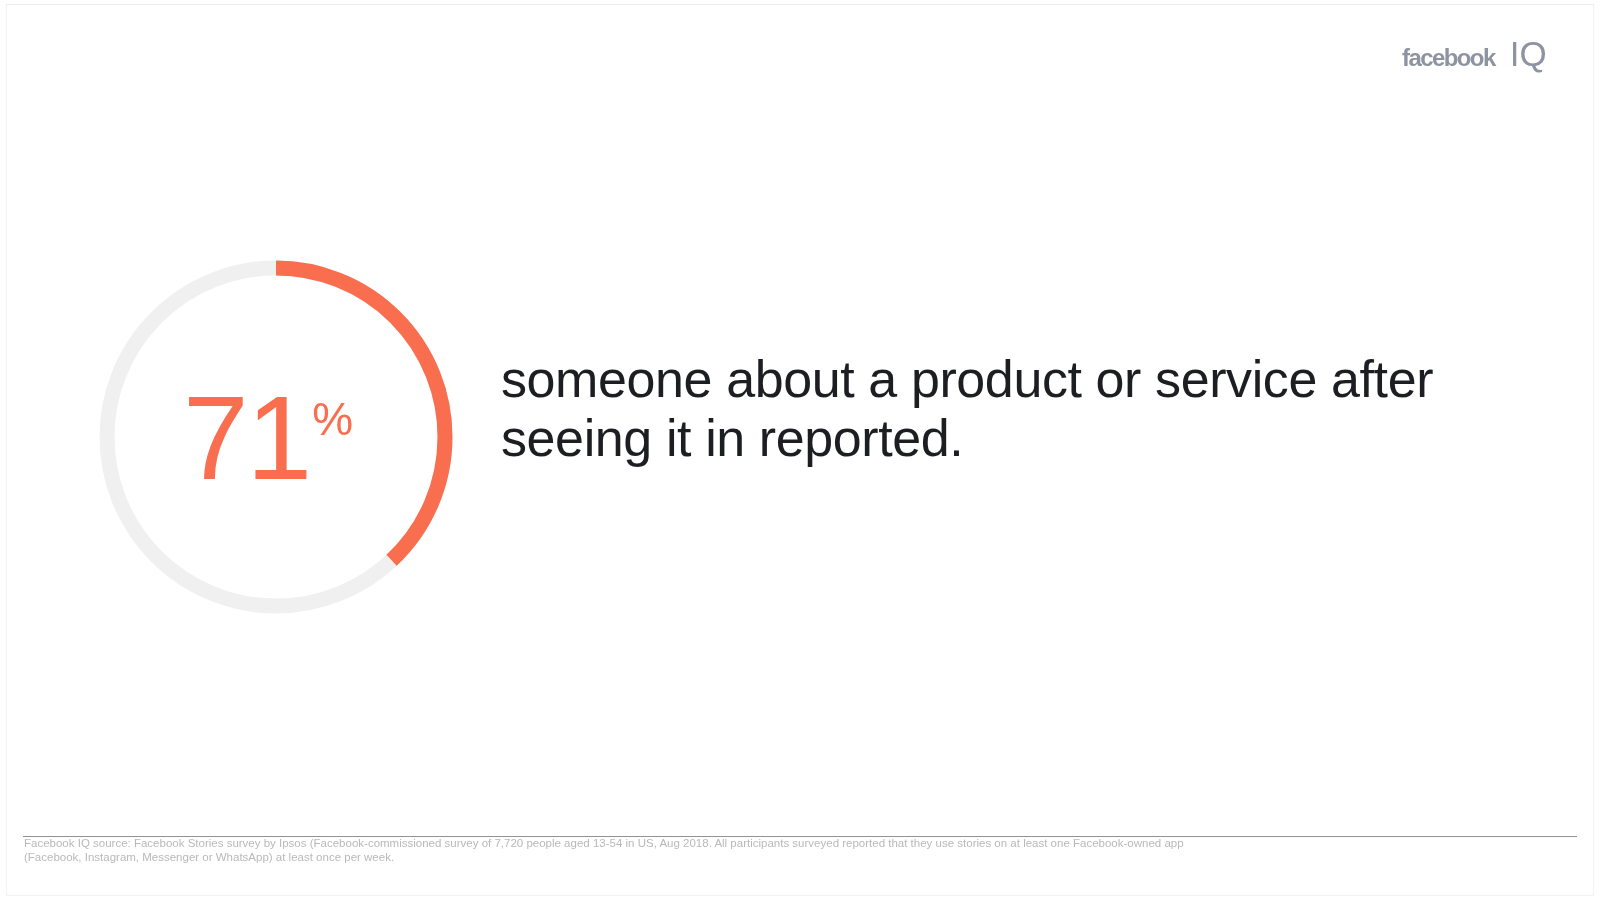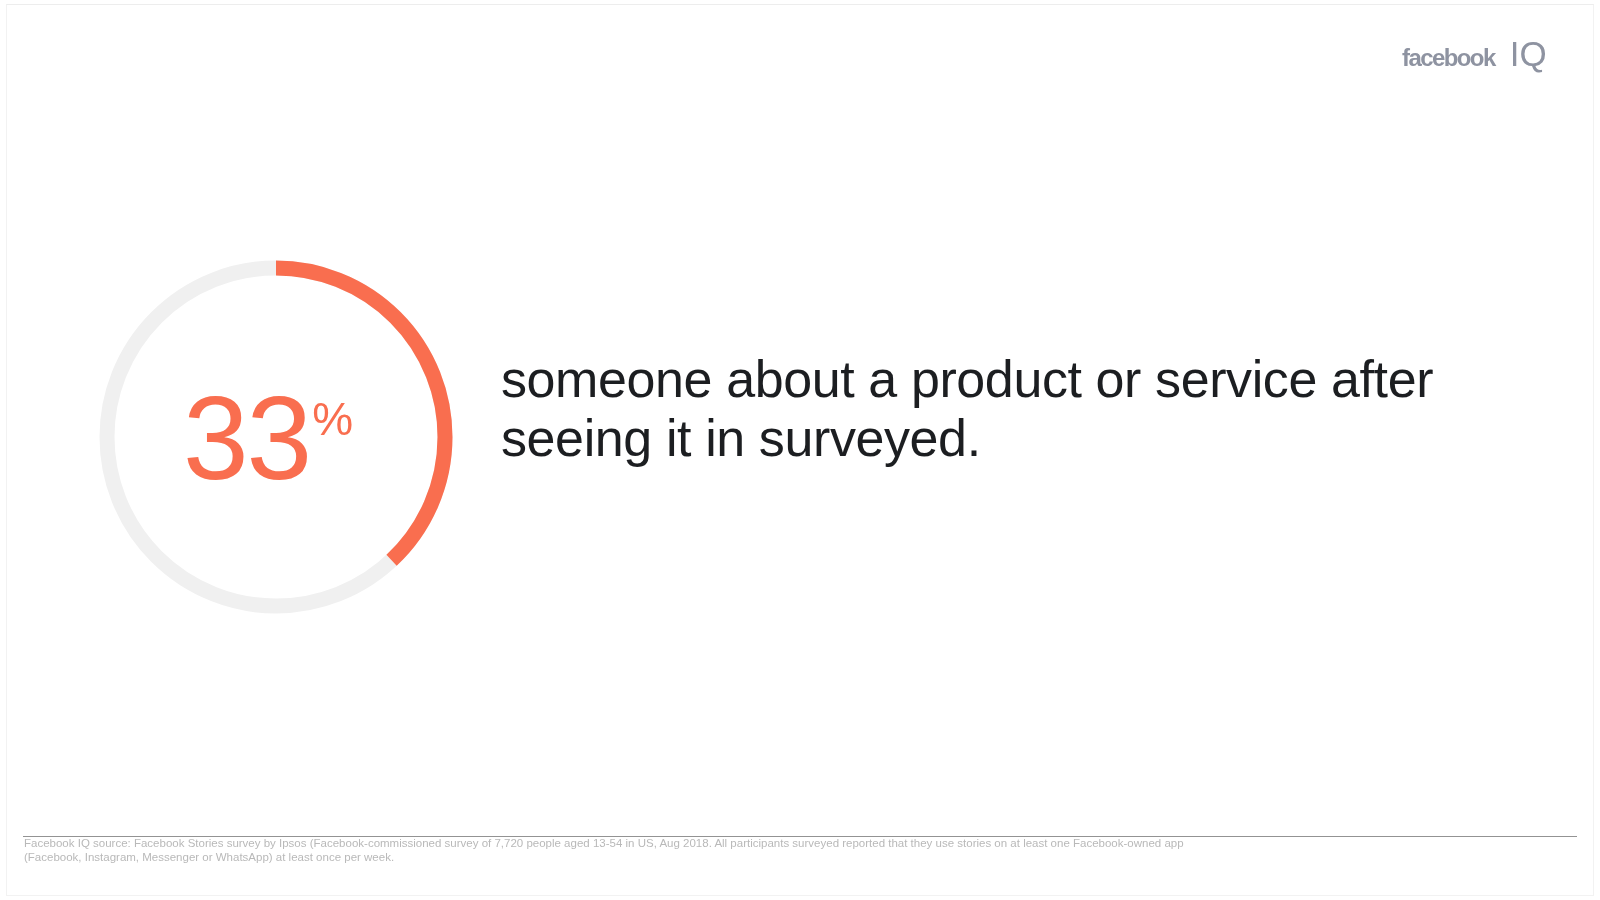--- a/index.html
+++ b/index.html
@@ -150,29 +150,29 @@
     <span class="fb-word">facebook</span><span class="iq-word">IQ</span>
   </div>
 
   <div id="donut-wrap">
     <svg id="donut-svg" viewBox="0 0 354 354">
       <circle cx="177" cy="177" r="169" fill="none" stroke="#f0f0f0" stroke-width="15"></circle>
       <circle id="donut-progress-arc" cx="177" cy="177" r="169" fill="none" stroke="#f96e4f" stroke-width="15" stroke-linecap="butt" transform="rotate(-90 177 177)" stroke-dasharray="403.51 658.35" stroke-dashoffset="0"></circle>
     </svg>
     <div id="donut-center-label">
       <div class="stat-inner">
-        <span id="donut-value">33</span>
+        <span id="donut-value">71</span>
         <span id="donut-unit">%</span>
       </div>
     </div>
   </div>
 
   <div id="headline">
     <span class="hl-line">someone about a product or service after</span>
-    <span class="hl-line">seeing it in surveyed.</span>
+    <span class="hl-line">seeing it in reported.</span>
   </div>
 
   <div id="footer-rule"></div>
   <div id="footnote">
     <span class="fn-line">Facebook IQ source: Facebook Stories survey by Ipsos (Facebook-commissioned survey of 7,720 people aged 13-54 in US, Aug 2018. All participants surveyed reported that they use stories on at least one Facebook-owned app</span>
     <span class="fn-line">(Facebook, Instagram, Messenger or WhatsApp) at least once per week.</span>
   </div>
 
 </div>
 

